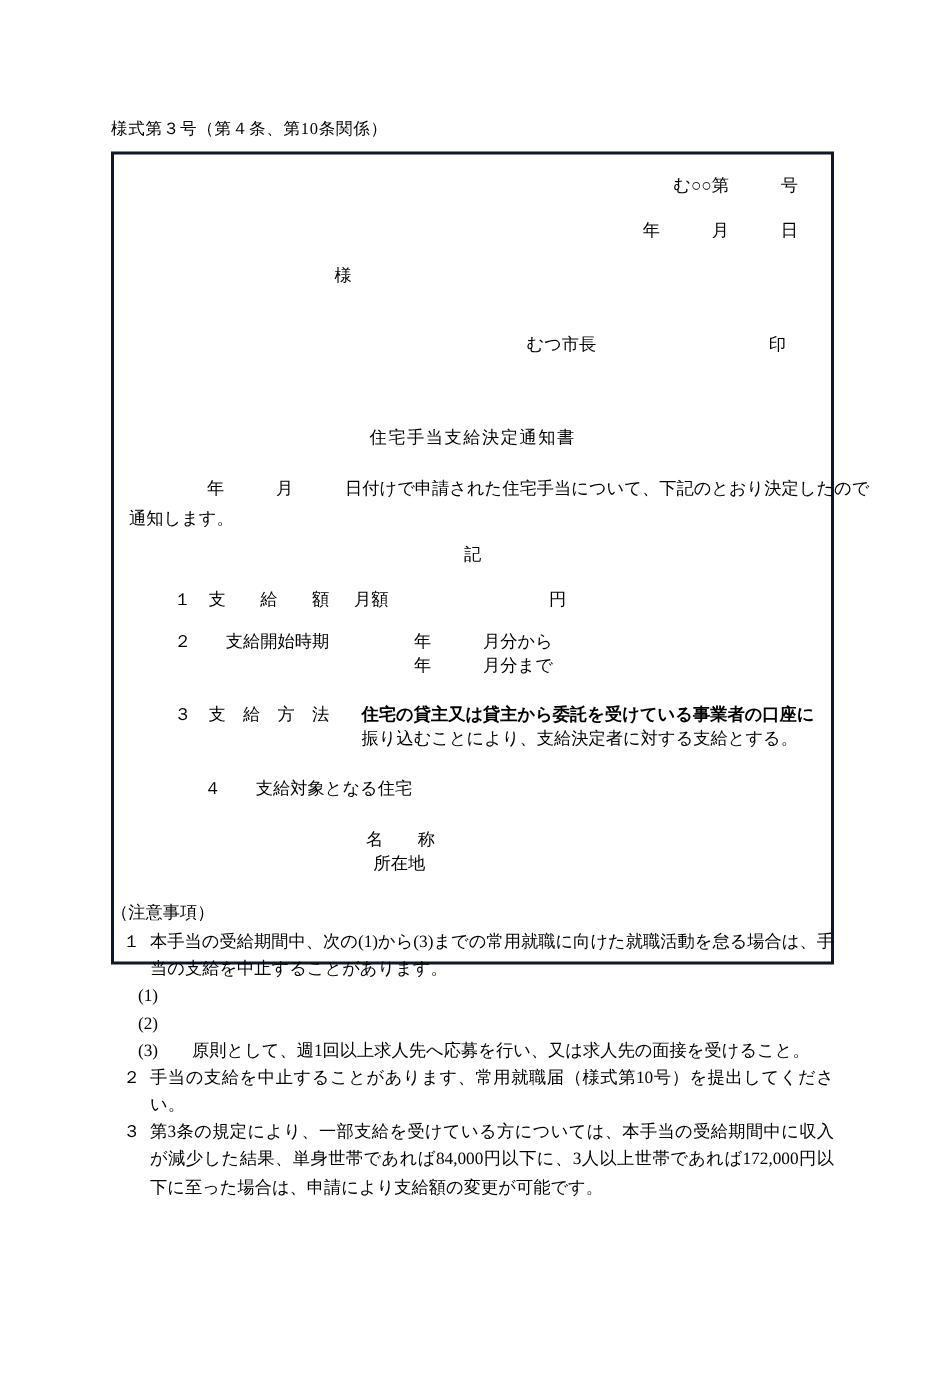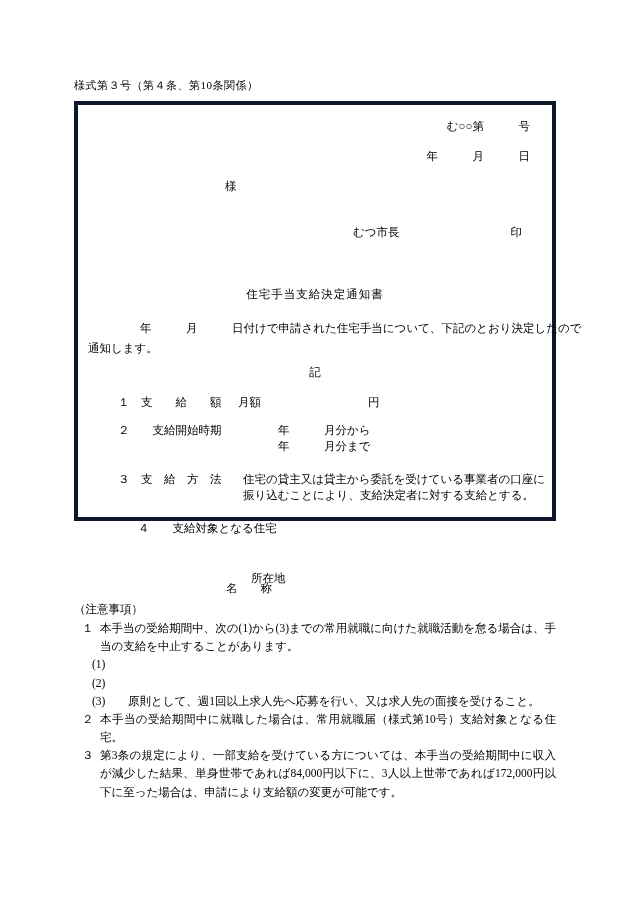--- a/index.html
+++ b/index.html
@@ -28,22 +28,22 @@
     top: 78px;
     font-size: 11px;
     letter-spacing: 0.5px;
     white-space: nowrap;
   }
   .doc-box {
     position: absolute;
     left: 74px;
     top: 101px;
     width: 482px;
-    height: 420px;
-    border: 4px solid #0f172a;
+    height: 542px;
+    border: 2px solid #0f172a;
     box-sizing: border-box;
   }
   .inner {
     position: relative;
     width: 100%;
     height: 100%;
     font-size: 11.5px;
     line-height: 1.6;
   }
   .abs { position: absolute; white-space: pre; }
@@ -75,25 +75,25 @@
 
   .item1-label { left: 40px; top: 288px; }
   .item1-val   { left: 160px; top: 288px; }
   .item1-unit  { left: 290px; top: 288px; }
 
   .item2-label { left: 40px; top: 316px; }
   .item2-a     { left: 200px; top: 316px; }
   .item2-b     { left: 200px; top: 332px; }
 
   .item3-label { left: 40px; top: 365px; }
-  .item3-t1    { left: 165px; top: 365px; }
+  .item3-t1    { left: 165px; top: 365px; font-weight: bold; }
   .item3-t2    { left: 165px; top: 381px; }
 
   .item4-label { left: 40px; top: 414px; margin-left: 20px; }
-  .item4-name  { left: 148px; top: 448px; margin-top: 26px; }
+  .item4-name  { left: 168px; top: 448px; }
   .item4-addr  { left: 156px; top: 464px; margin-left: 17px; }
 
   .notes {
     position: absolute;
     left: 74px;
     top: 600px;
     width: 482px;
     font-size: 11.5px;
     line-height: 1.58;
   }
@@ -181,21 +181,21 @@
     <div class="sub-row">
       <div class="sub-num">(2)</div>
     </div>
     <div class="sub-row">
       <div class="sub-num">(3)</div>
       <div class="sub-text">原則として、週1回以上求人先へ応募を行い、又は求人先の面接を受けること。</div>
     </div>
 
     <div class="note-row">
       <div class="note-num">２</div>
-      <div class="note-text">本手当の受給期間中に就職した場合は、常用就職届（様式第10号）支給対象となる住宅。</div>
+      <div class="note-text">手当の支給を中止することがあります、常用就職届（様式第10号）を提出してください。</div>
     </div>
 
     <div class="note-row">
       <div class="note-num">３</div>
       <div class="note-text">第3条の規定により、一部支給を受けている方については、本手当の受給期間中に収入が減少した結果、単身世帯であれば84,000円以下に、3人以上世帯であれば172,000円以下に至った場合は、申請により支給額の変更が可能です。</div>
     </div>
   </div>
 
 </div>
 

